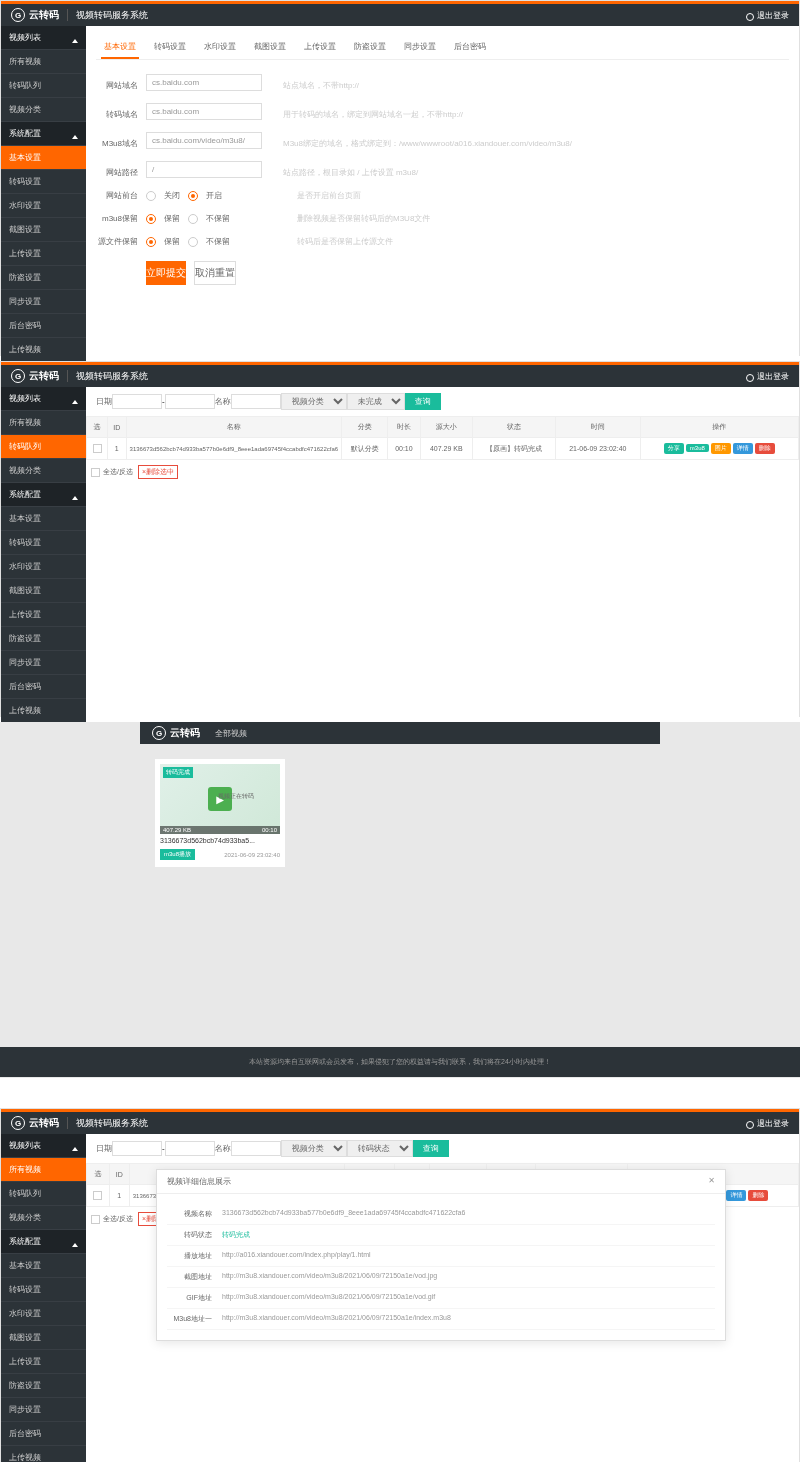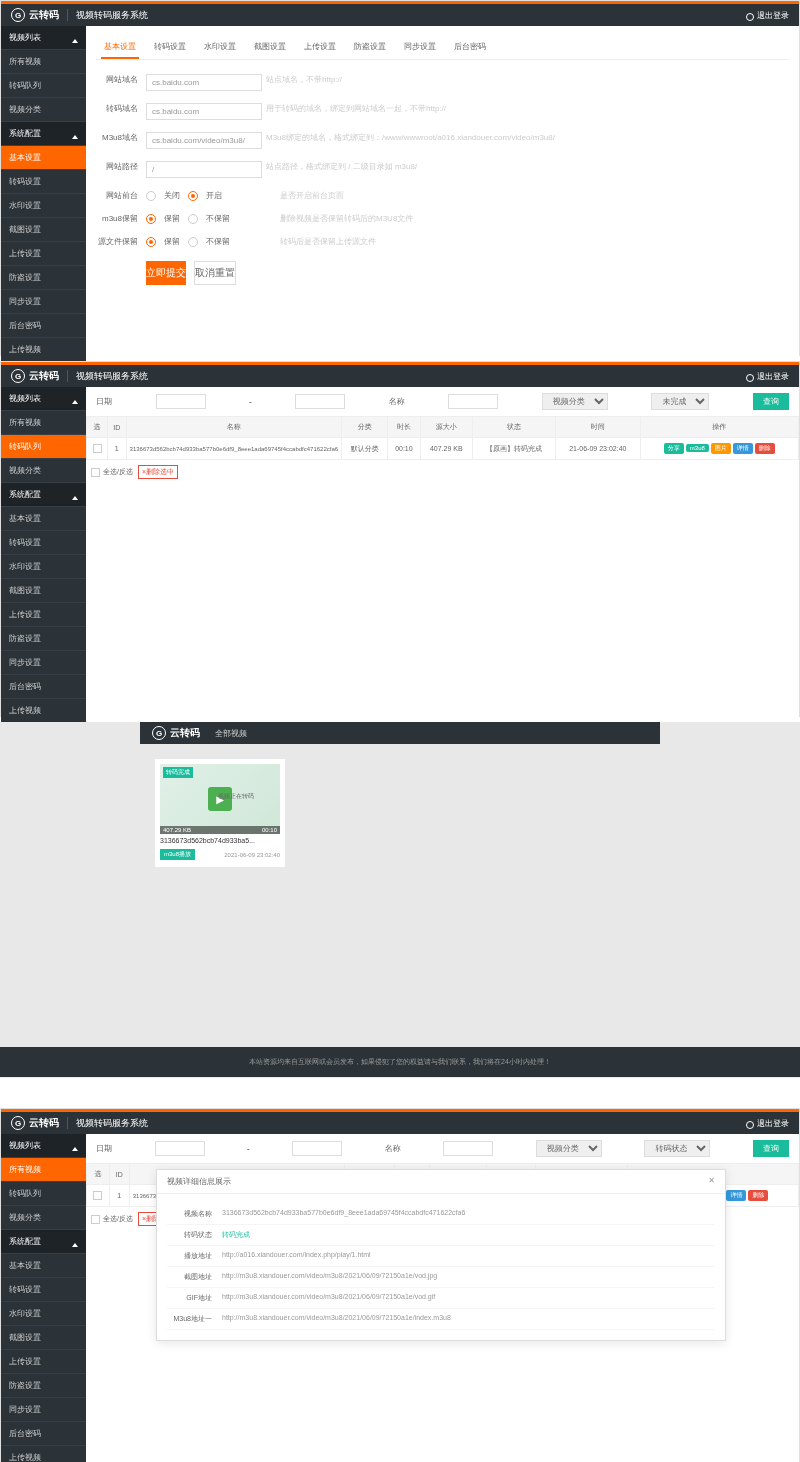--- a/index.html
+++ b/index.html
@@ -17,34 +17,34 @@
 .main{display:flex;min-height:320px}
 .sidebar{width:85px;background:#2c3338;flex-shrink:0}
 .side-item{padding:6px 8px;color:#ccc;font-size:8px;display:flex;align-items:flex-end;gap:4px;cursor:pointer;border-bottom:1px solid #383e44}
 .side-item.header{background:#1e2327;color:#fff;justify-content:space-between}
 .side-item.active{background:#ff6600;color:#fff}
 .arrow{width:0;height:0;border-left:3px solid transparent;border-right:3px solid transparent;border-bottom:4px solid #fff}
 .content{flex:1;background:#fff;padding:10px}
 .tabs{display:flex;border-bottom:1px solid #eee;gap:12px;padding:0 5px}
 .tab{padding:5px 3px;font-size:8px;color:#666;cursor:pointer}
 .tab.active{color:#ff6600;border-bottom:2px solid #ff6600}
-.form-row{display:flex;align-items:flex-start;padding:6px 0;font-size:8px}
+.form-row{display:flex;align-items:flex-end;padding:6px 0;font-size:8px}
 .form-label{width:50px;text-align:right;color:#666;padding-right:8px}
 .form-input{width:116px;padding:3px 5px;border:1px solid #ddd;font-size:8px;color:#999}
-.form-hint{color:#ccc;margin-left:4px;flex:1}
+.form-hint{color:#ccc;margin-left:21px;flex:1}
 .radio-group{display:flex;gap:8px;align-items:center}
 .radio{width:10px;height:10px;border:1px solid #ccc;border-radius:50%;display:inline-flex;align-items:center;justify-content:center}
 .radio.checked{border-color:#ff6600}
 .radio.checked::after{content:"";width:4px;height:4px;background:#ff6600;border-radius:50%}
 .radio-label{color:#666}
 .btn{padding:4px 0;font-size:10px;border:none;cursor:pointer}
 .btn-primary{background:#ff6600;color:#fff}
 .btn-default{background:#fff;border:1px solid #ddd;color:#666}
 .btn-row{padding:8px 0 8px 50px;display:flex;gap:8px}
-.filter-bar{display:flex;align-items:center;padding:6px 10px;justify-content:space-between;background:#fff;font-size:8px}
+.filter-bar{display:flex;align-items:center;padding:6px 10px;justify-content:flex-start;background:#fff;font-size:8px}
 .filter-label{color:#666}
 .filter-input{width:50px;padding:2px 4px;border:1px solid #ddd;font-size:8px}
 .filter-select{padding:2px 6px;border:1px solid #ddd;font-size:8px;color:#666}
 .btn-teal{background:#1abc9c;color:#fff;padding:3px 10px;font-size:8px;border:none}
 .table{width:100%;border-collapse:collapse;font-size:7px}
 .table th{background:#f5f5f5;padding:5px 3px;color:#666;font-weight:normal;border:1px solid #eee}
 .table td{padding:5px 3px;color:#666;border:1px solid #eee;text-align:center}
 .checkbox{width:9px;height:9px;border:1px solid #ccc;display:inline-block}
 .status-green{color:#1abc9c}
 .badge{display:inline-block;padding:1px 4px;border-radius:2px;color:#fff;font-size:6px;margin:0 1px}
@@ -167,21 +167,21 @@
           <div class="form-hint">用于转码的域名，绑定到网站域名一起，不带http://</div>
         </div>
         <div class="form-row">
           <div class="form-label">M3u8域名</div>
           <input class="form-input" value="cs.baidu.com/video/m3u8/" style="">
           <div class="form-hint">M3u8绑定的域名，格式绑定到：/www/wwwroot/a016.xiandouer.com/video/m3u8/</div>
         </div>
         <div class="form-row">
           <div class="form-label">网站路径</div>
           <input class="form-input" value="/" style="">
-          <div class="form-hint">站点路径，格式绑定到 / 二级目录如 m3u8/</div>
+          <div class="form-hint">站点路径，根目录如 / 上传设置 m3u8/</div>
         </div>
         <div class="form-row">
           <div class="form-label">网站前台</div>
           <div class="radio-group" style="width:130px">
             <span class="radio"></span>
                 <span class="radio-label">关闭</span>
             <span class="radio checked"></span>
                 <span class="radio-label">开启</span>
           </div>
           <div class="form-hint">是否开启前台页面</div>

